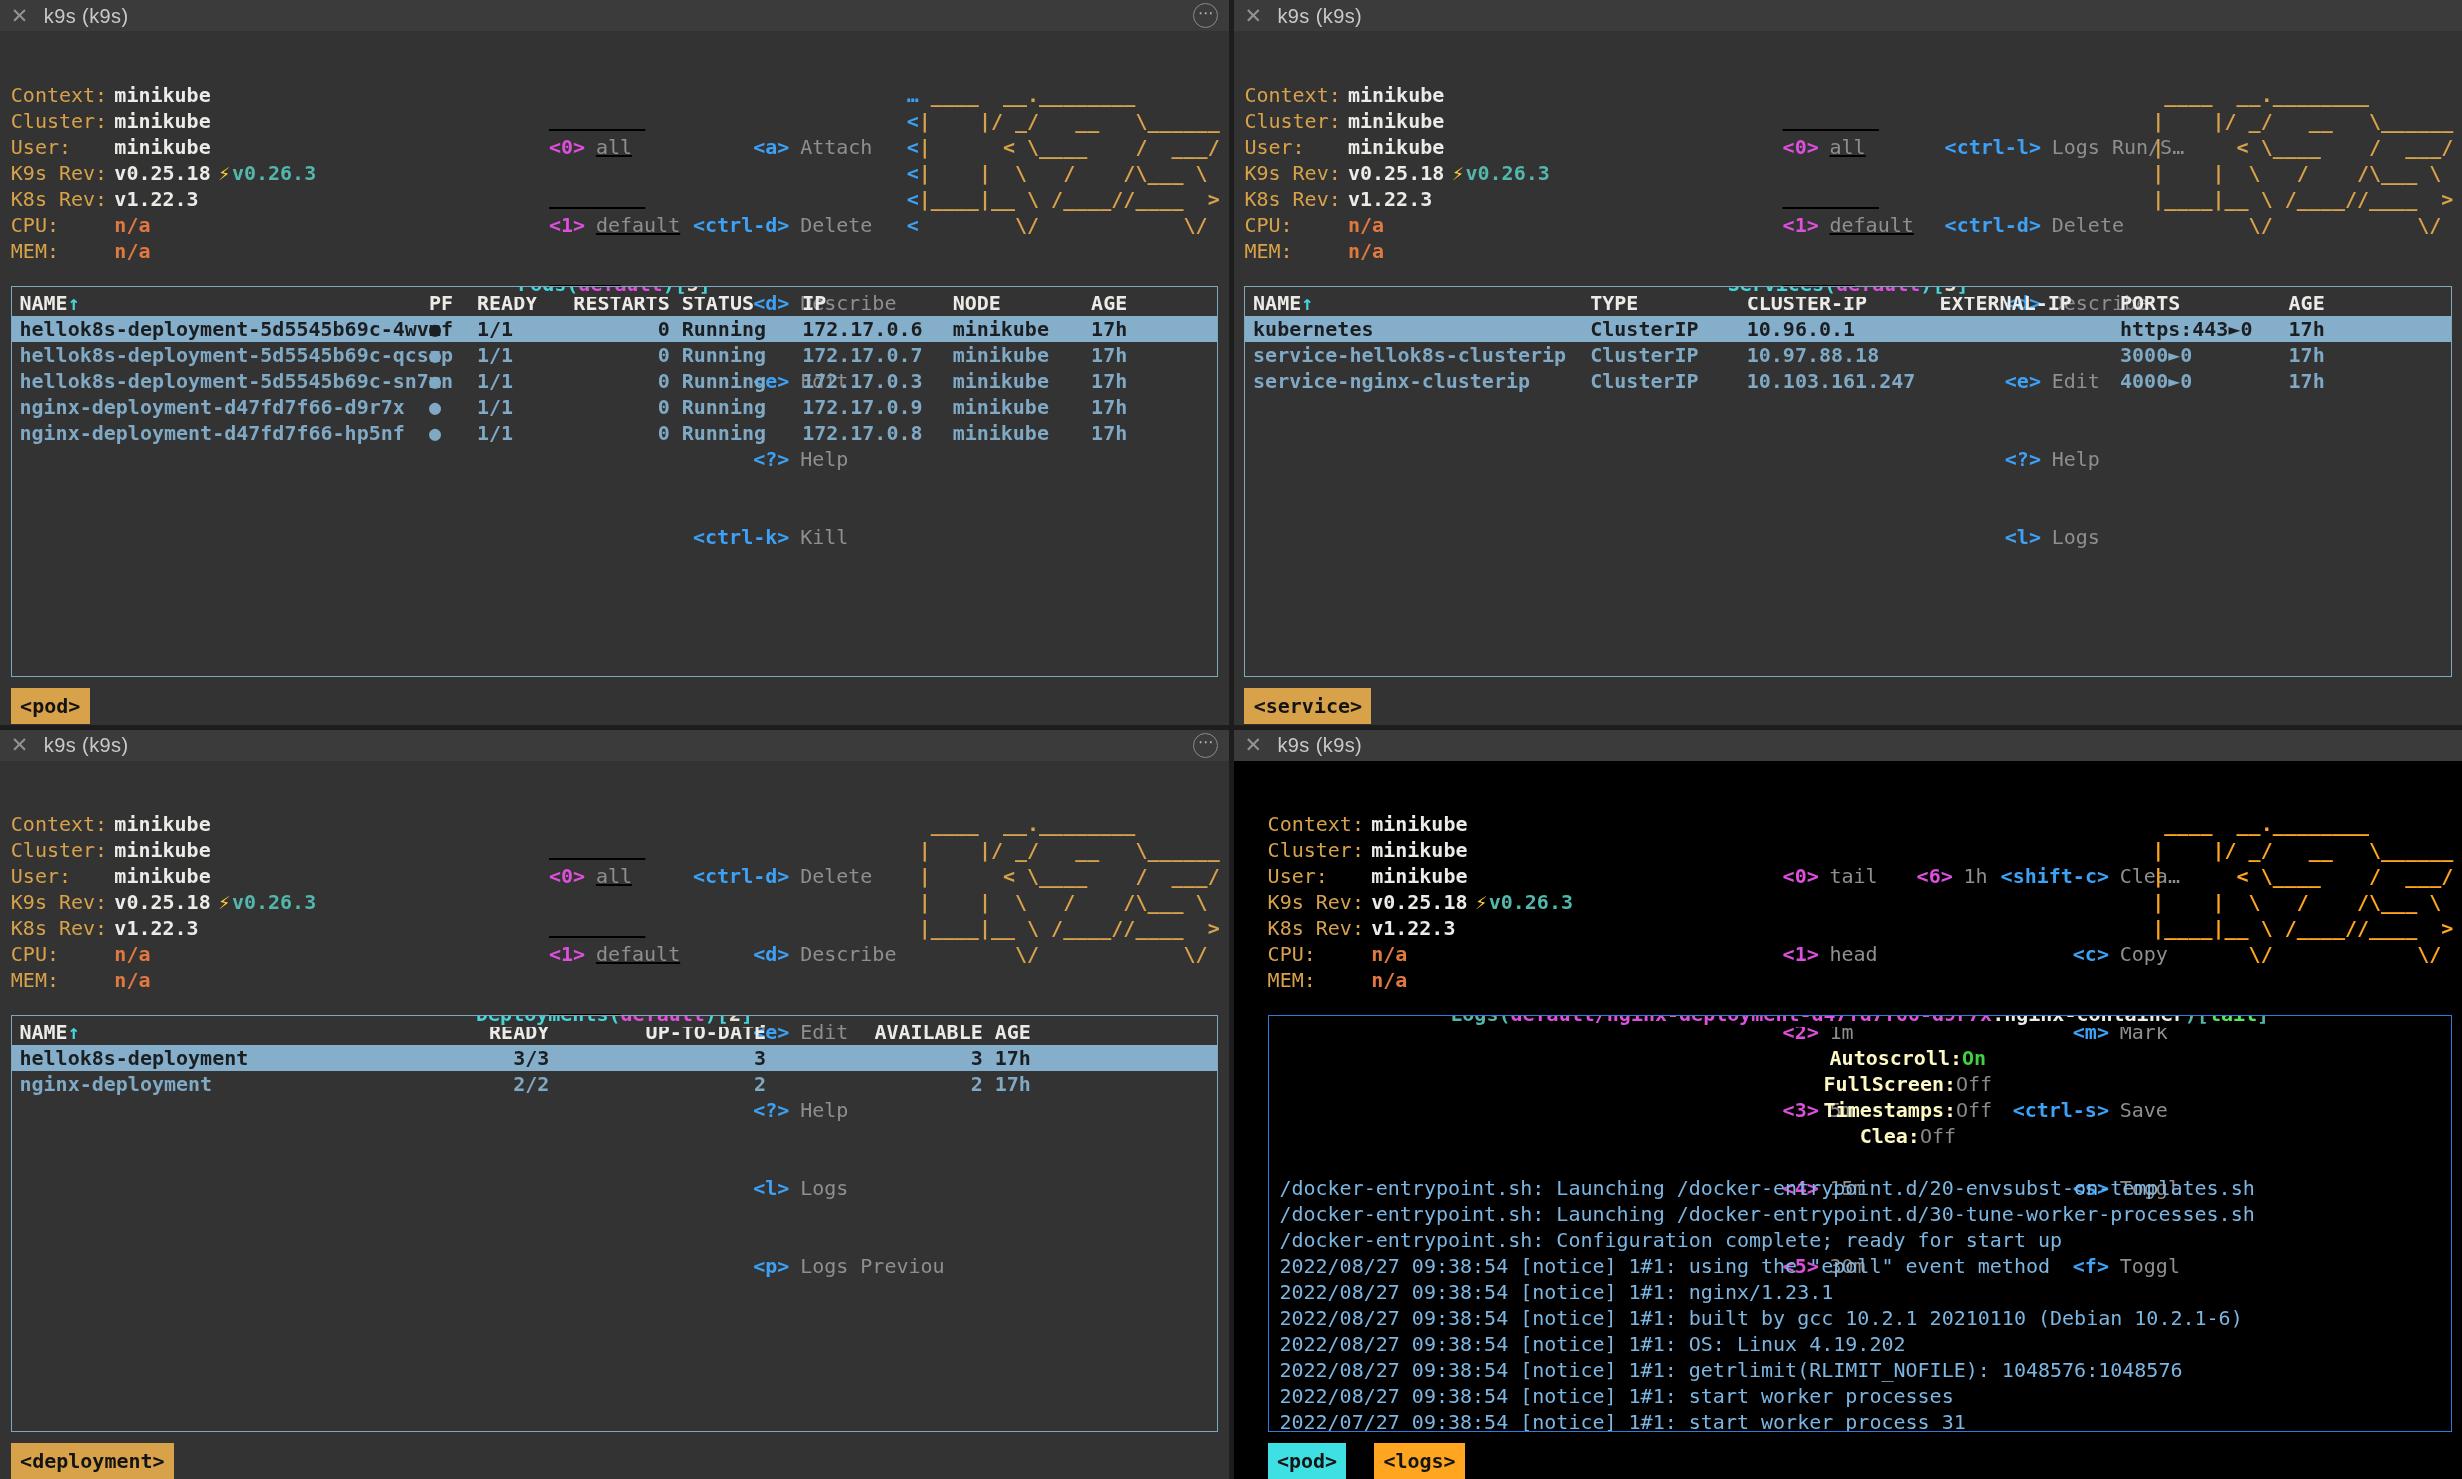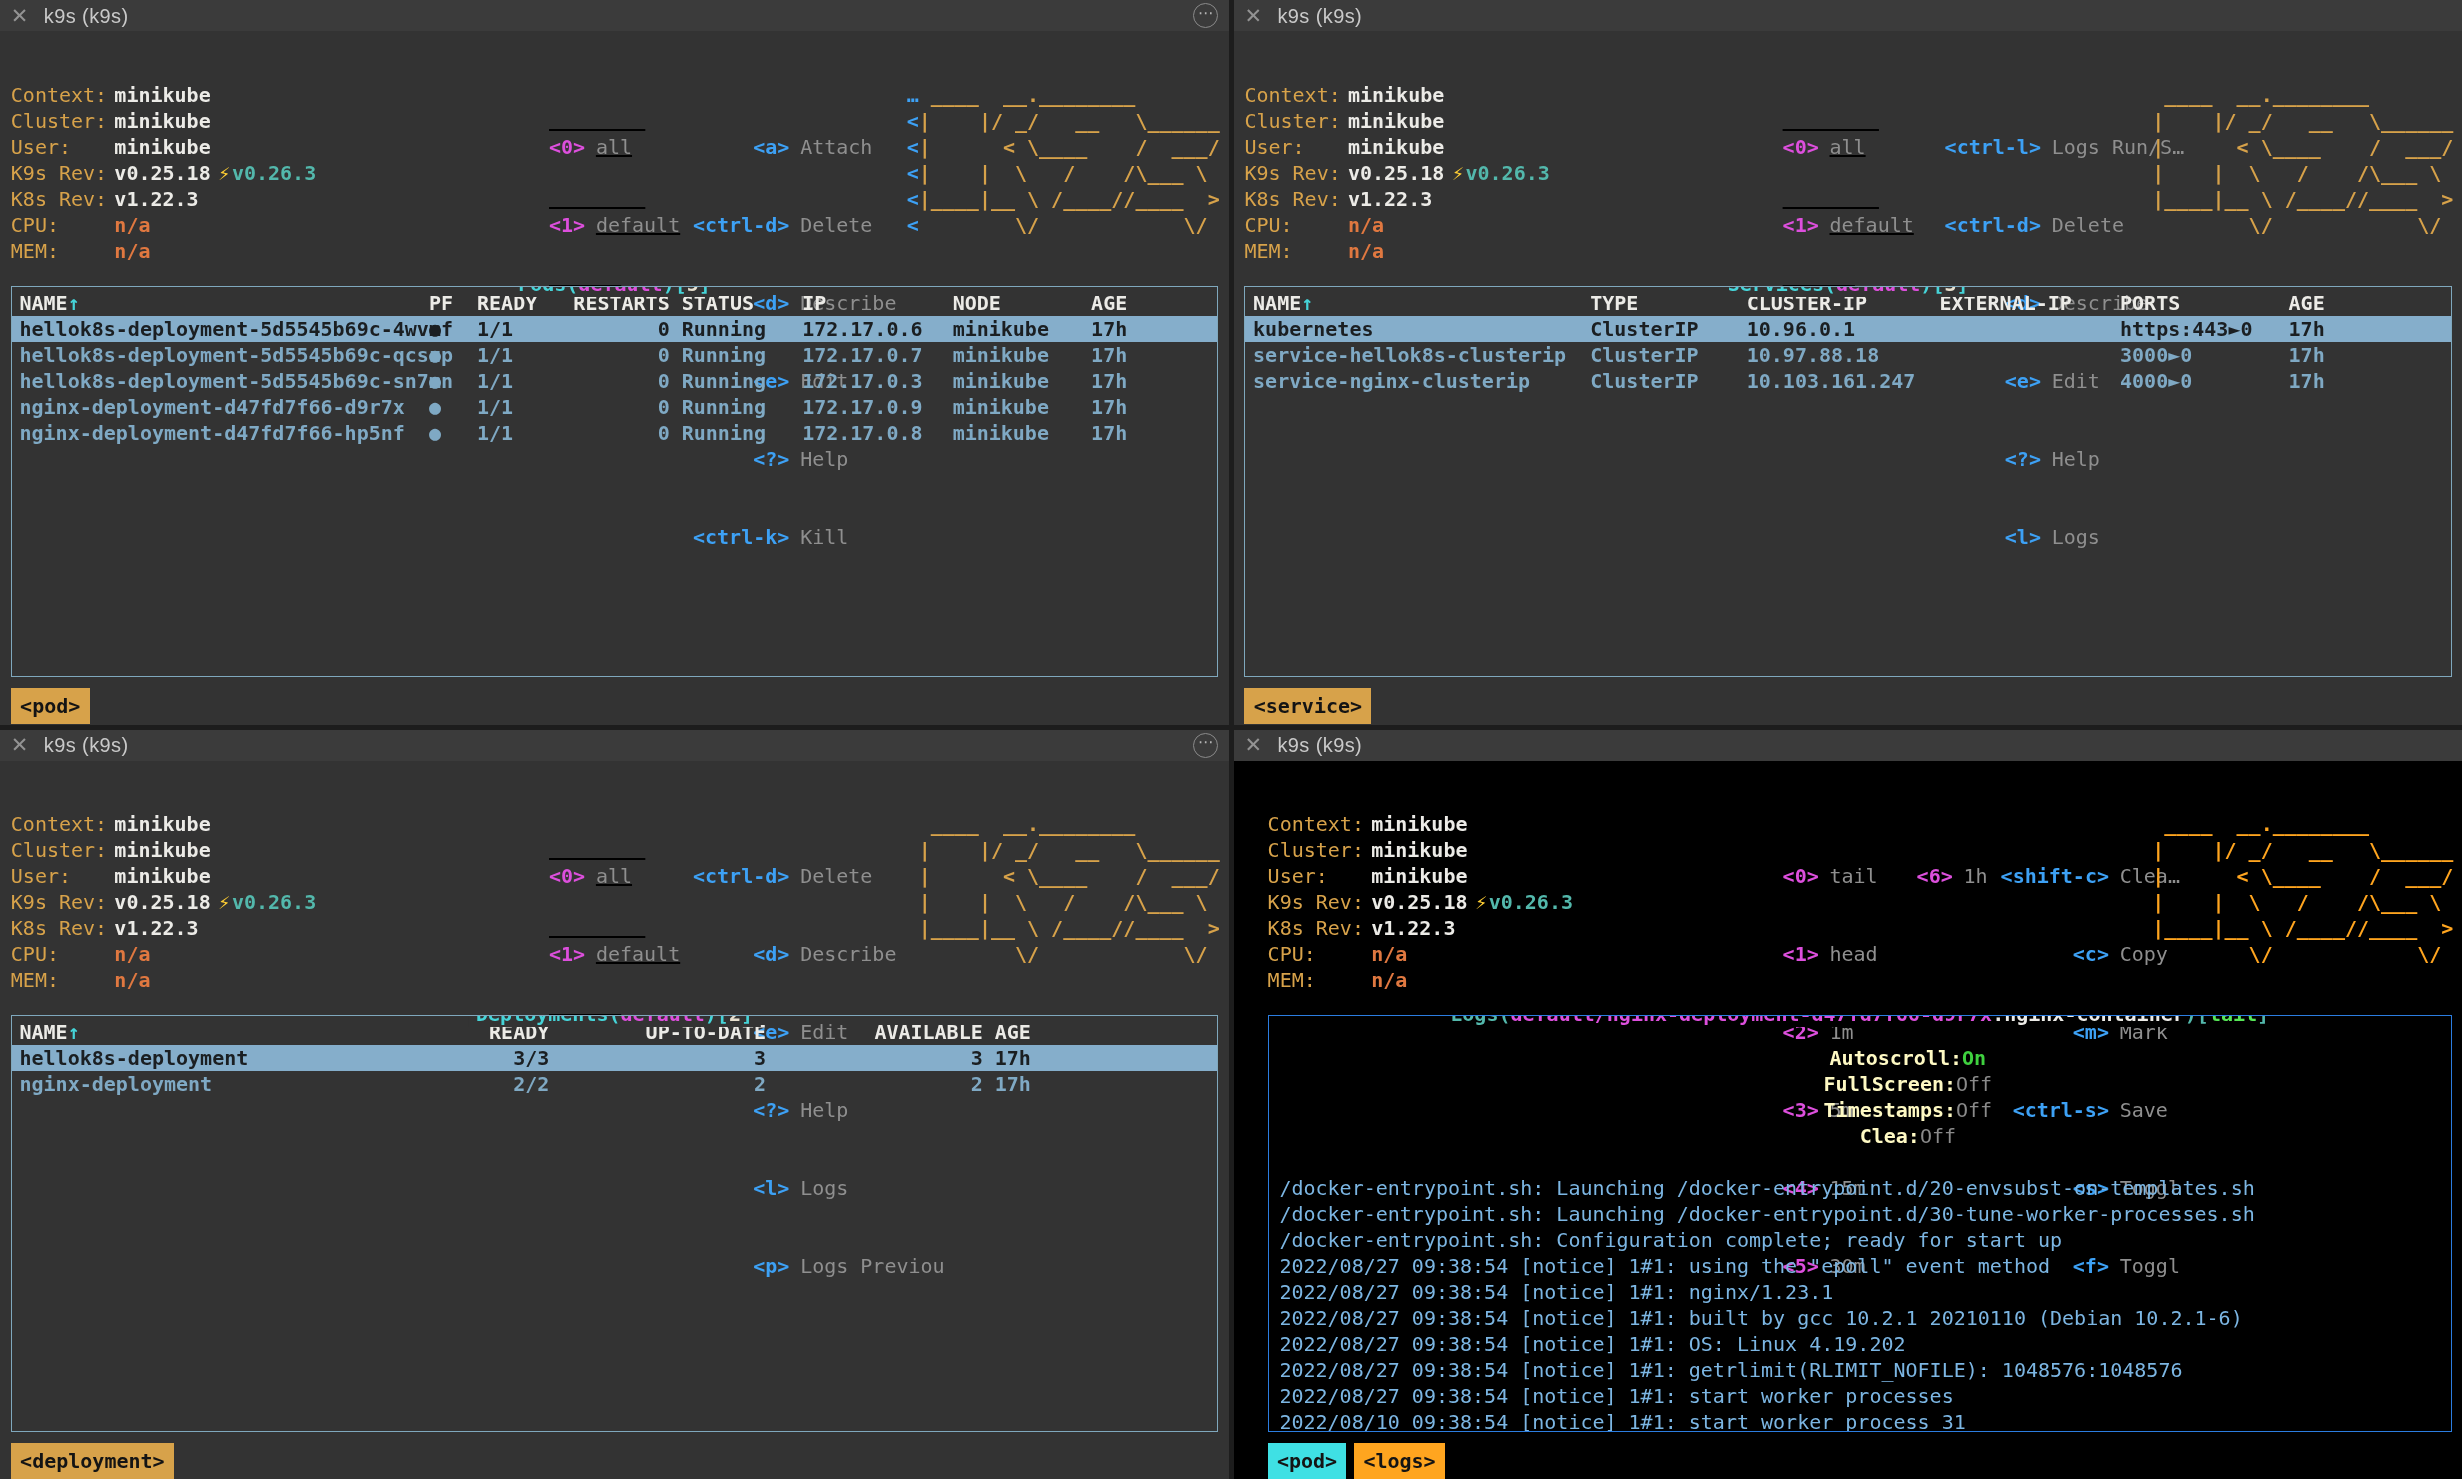--- a/index.html
+++ b/index.html
@@ -77,21 +77,21 @@
   .ls-l{color:#fef9c3;font-weight:bold;}
   .ls-on{color:var(--green);font-weight:bold;}
   .ls-off{color:#8a8a8a;}
   .logline{white-space:pre;color:var(--logtext);padding-left:10.8px;}
 
   
   .crumbs{flex:none;display:flex;gap:7.7px;margin:10.8px 0 0 var(--lx);height:37px;align-items:flex-start;}
   .crumb{background:var(--orange);color:#141414;font-weight:bold;padding:0 9.3px;height:36px;
          display:flex;align-items:center;}
   .crumb.c-cyan{background:var(--crumb-cyan);}
-  .crumb.c-bright{background:var(--orange-br);}
+  .crumb.c-bright{background:var(--orange-br);margin-left:20px;}
 </style>
 </head>
 <body>
 
 <div class="pane p-tl">
   <div class="titlebar">
     <span class="close-x">✕</span>
     <span class="tb-title">k9s (k9s)</span>
     <span class="menu-circle">⋯</span>
   </div>
@@ -347,21 +347,21 @@
       <div>
         <div class="logline">/docker-entrypoint.sh: Launching /docker-entrypoint.d/20-envsubst-on-templates.sh</div>
         <div class="logline">/docker-entrypoint.sh: Launching /docker-entrypoint.d/30-tune-worker-processes.sh</div>
         <div class="logline">/docker-entrypoint.sh: Configuration complete; ready for start up</div>
         <div class="logline">2022/08/27 09:38:54 [notice] 1#1: using the "epoll" event method</div>
         <div class="logline">2022/08/27 09:38:54 [notice] 1#1: nginx/1.23.1</div>
         <div class="logline">2022/08/27 09:38:54 [notice] 1#1: built by gcc 10.2.1 20210110 (Debian 10.2.1-6)</div>
         <div class="logline">2022/08/27 09:38:54 [notice] 1#1: OS: Linux 4.19.202</div>
         <div class="logline">2022/08/27 09:38:54 [notice] 1#1: getrlimit(RLIMIT_NOFILE): 1048576:1048576</div>
         <div class="logline">2022/08/27 09:38:54 [notice] 1#1: start worker processes</div>
-        <div class="logline">2022/08/10 09:38:54 [notice] 1#1: start worker process 31</div>
+        <div class="logline">2022/07/27 09:38:54 [notice] 1#1: start worker process 31</div>
         <div class="logline">2022/08/27 09:38:54 [notice] 1#1: start worker process 32</div>
         <div class="logline">2022/08/27 09:38:54 [notice] 1#1: start worker process 33</div>
 
       </div>
     </div>
     <div class="crumbs">
       <span class="crumb c-cyan">&lt;pod&gt;</span>
       <span class="crumb c-bright">&lt;logs&gt;</span>
     </div>
   </div>

